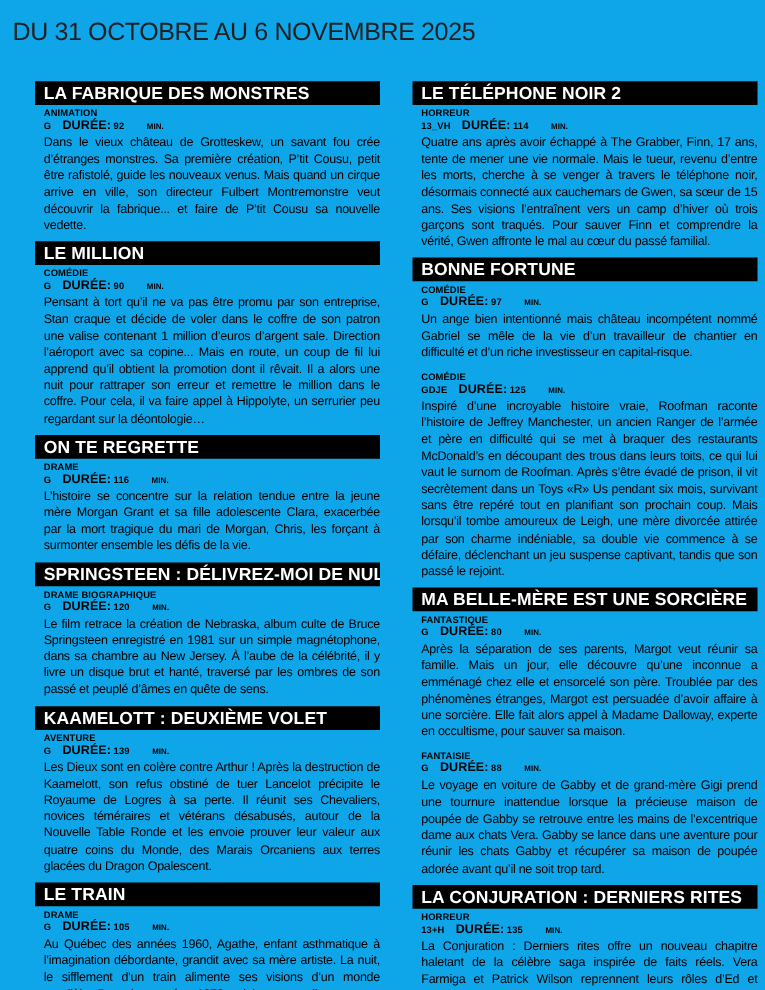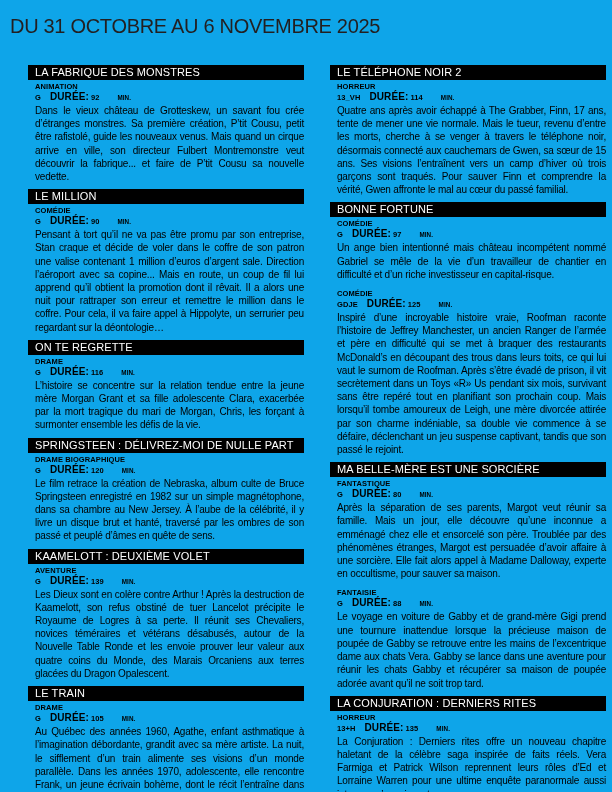--- a/index.html
+++ b/index.html
@@ -24,22 +24,22 @@
   .cols {
     display:flex;
     gap:26px;
     padding:27px 6px 0 28px;
   }
   .col { flex:1; min-width:0; }
   .entry { margin-bottom:3px; }
   .bar {
     background:#000;
     color:#fff;
-    font-size:11px;
-    font-weight:400;
+    font-size:14px;
+    font-weight:700;
     letter-spacing:0.1px;
     padding:1px 4px 2px 7px;
     text-transform:uppercase;
     white-space:nowrap;
     overflow:hidden;
   }
   .meta {
     display:flex;
     justify-content:space-between;
     align-items:baseline;
@@ -123,21 +123,21 @@
         <div class="bar"><span>SPRINGSTEEN : DÉLIVREZ-MOI DE NULLE PART</span></div>
         <div class="meta">
           <span class="genre">DRAME BIOGRAPHIQUE</span>
           <span class="meta-right">
             <span class="rating">G</span>
             <span class="dur-label">DURÉE:</span>
             <span class="dur-value">120</span>
             <span class="dur-unit">min.</span>
           </span>
         </div>
-        <p class="desc">Le film retrace la création de Nebraska, album culte de Bruce Springsteen enregistré en 1982 sur un simple magnétophone, dans sa chambre au New Jersey. À l’aube de la célébrité, il y livre un disque brut et hanté, traversé par les ombres de son passé et peuplé d’âmes en quête de sens.</p>
+        <p class="desc">Le film retrace la création de Nebraska, album culte de Bruce Springsteen enregistré en 1981 sur un simple magnétophone, dans sa chambre au New Jersey. À l’aube de la célébrité, il y livre un disque brut et hanté, traversé par les ombres de son passé et peuplé d’âmes en quête de sens.</p>
       </article>
 
       <article class="entry">
         <div class="bar"><span>KAAMELOTT : DEUXIÈME VOLET</span></div>
         <div class="meta">
           <span class="genre">AVENTURE</span>
           <span class="meta-right">
             <span class="rating">G</span>
             <span class="dur-label">DURÉE:</span>
             <span class="dur-value">139</span>

